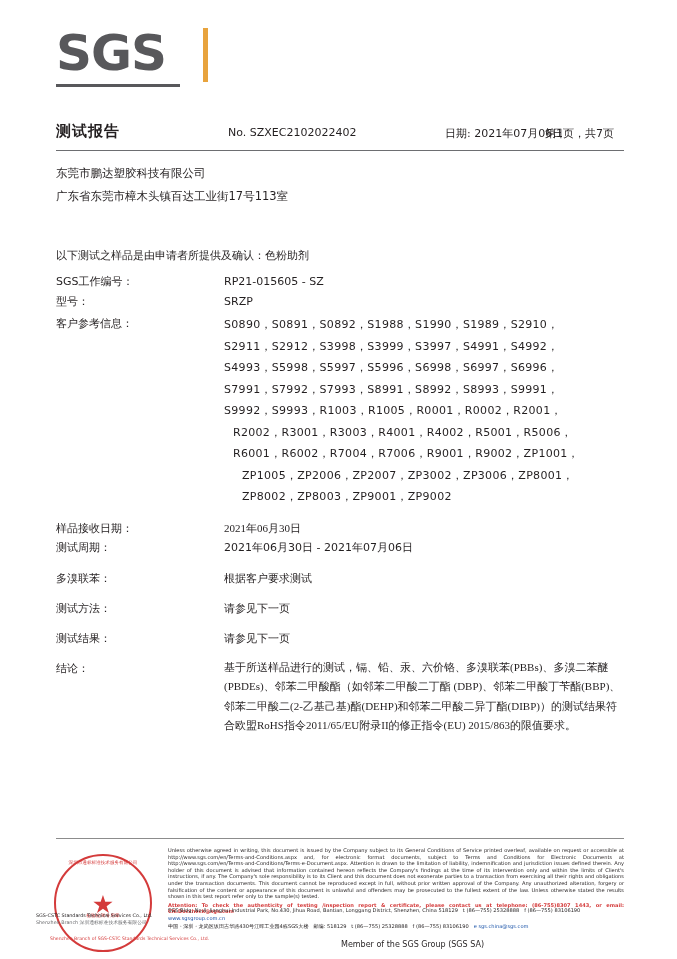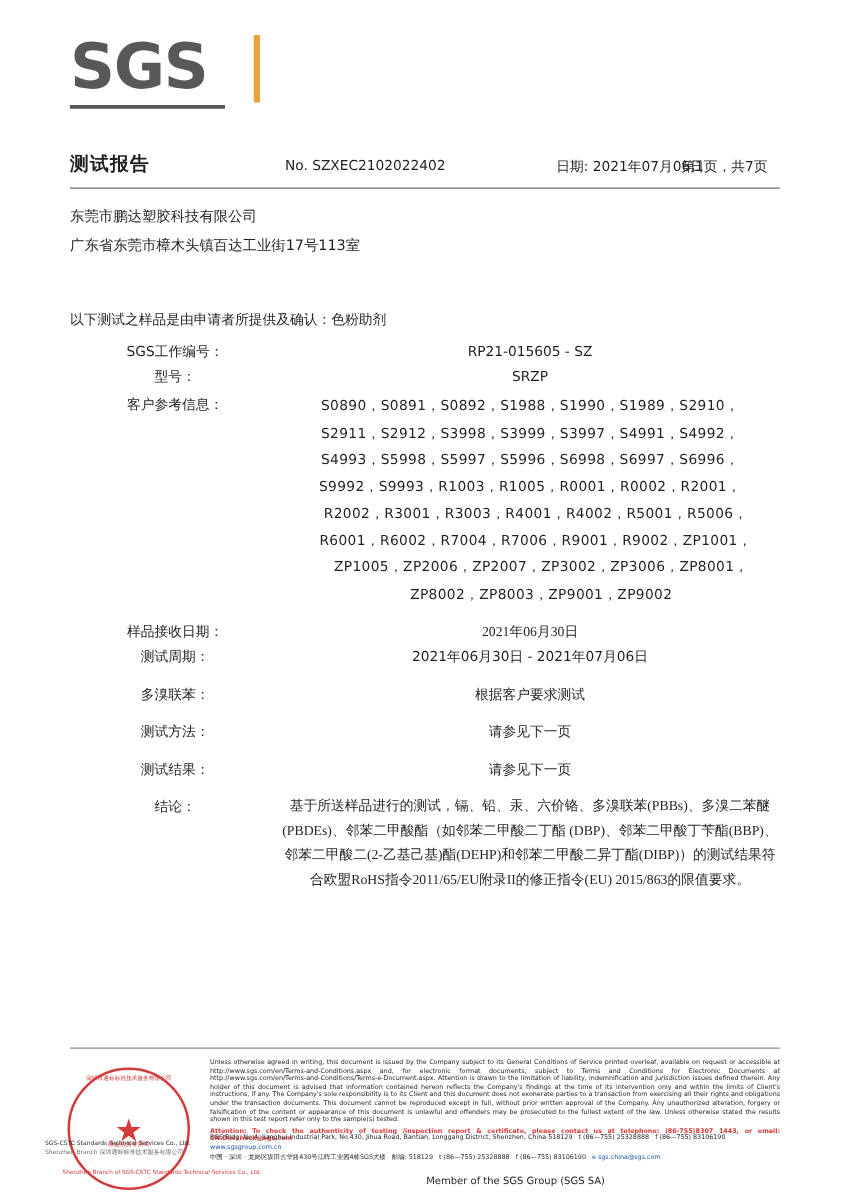--- a/index.html
+++ b/index.html
@@ -128,21 +128,20 @@
   .kv {
     position: absolute;
     left: 56px;
     top: 272px;
     width: 568px;
   }
   .kv-row {
     display: flex;
     align-items: flex-start;
     margin-bottom: 0px;
-    text-align: center;
   }
   .kv-key {
     width: 168px;
     flex: 0 0 168px;
     font-size: 11px;
     line-height: 20px;
     color: #231f20;
   }
   .kv-val {
     flex: 1 1 auto;
@@ -307,20 +306,21 @@
       <div class="kv-key">型号：</div>
       <div class="kv-val">SRZP</div>
     </div>
 
     <div class="kv-row tight">
       <div class="kv-key">客户参考信息：</div>
       <div class="kv-val">
         <span class="refline">S0890，S0891，S0892，S1988，S1990，S1989，S2910，</span>
         <span class="refline">S2911，S2912，S3998，S3999，S3997，S4991，S4992，</span>
         <span class="refline">S4993，S5998，S5997，S5996，S6998，S6997，S6996，</span>
+        <span class="refline">S7991，S7992，S7993，S8991，S8992，S8993，S9991，</span>
         <span class="refline">S9992，S9993，R1003，R1005，R0001，R0002，R2001，</span>
         <span class="refline indent1">R2002，R3001，R3003，R4001，R4002，R5001，R5006，</span>
         <span class="refline indent1">R6001，R6002，R7004，R7006，R9001，R9002，ZP1001，</span>
         <span class="refline indent2">ZP1005，ZP2006，ZP2007，ZP3002，ZP3006，ZP8001，</span>
         <span class="refline indent2">ZP8002，ZP8003，ZP9001，ZP9002</span>
       </div>
     </div>
 
     <div class="kv-row spaced">
       <div class="kv-key">样品接收日期：</div>

